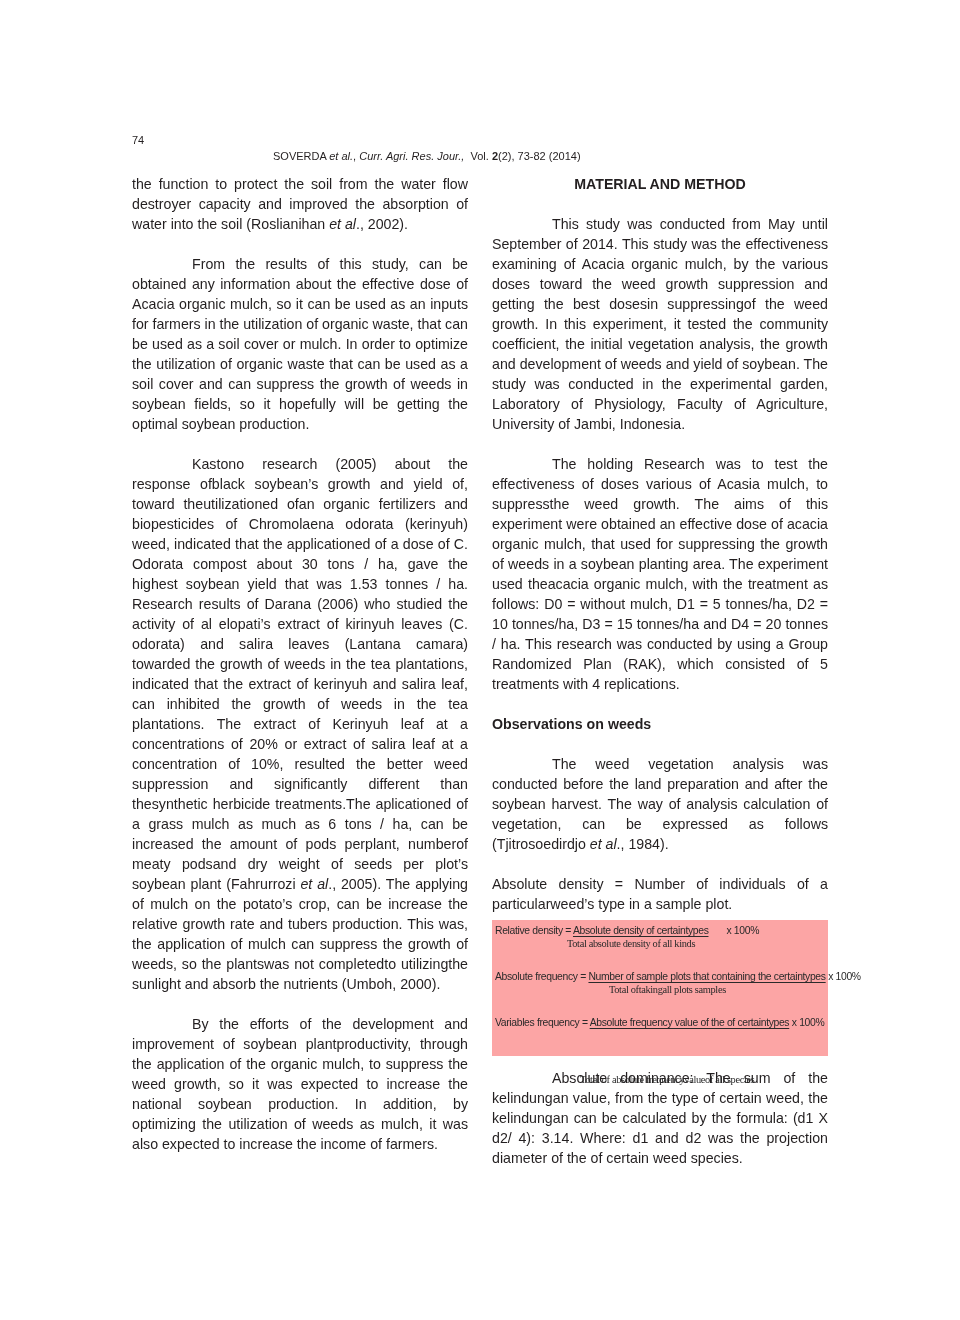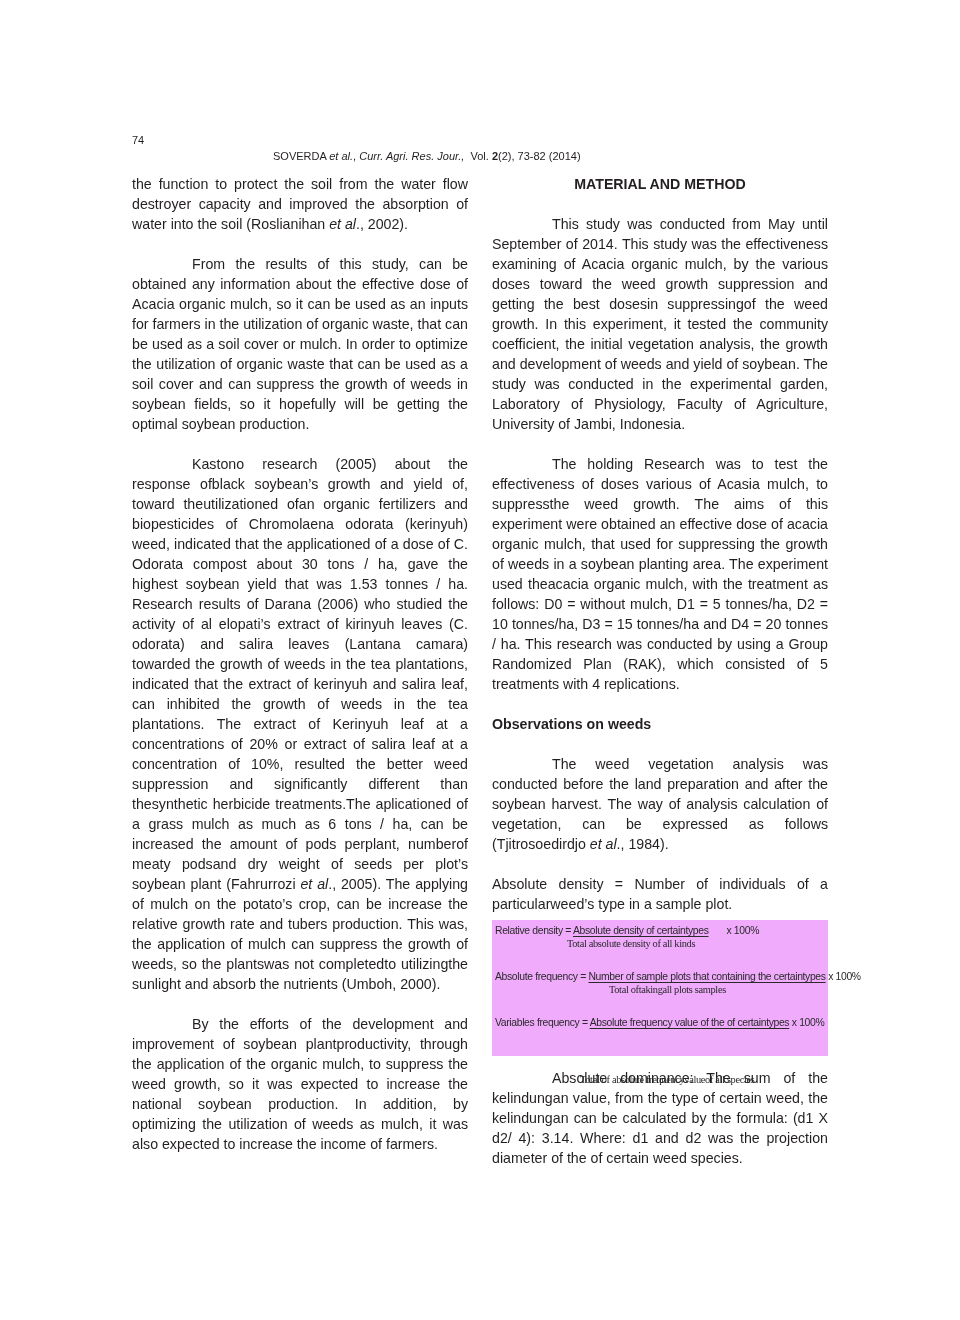--- a/index.html
+++ b/index.html
@@ -61,21 +61,21 @@
     }
     .subhead {
       font-weight: bold;
       text-align: left;
       margin: 0;
     }
     em { font-style: italic; }
     b { font-weight: bold; }
 
     .formula-box {
-      background: #f0abfc;
+      background: #fca5a5;
       width: 336px;
       height: 136px;
       margin: 6px 0 12px 0;
       box-sizing: border-box;
       padding: 4px 2px 0 3px;
       font-family: "Liberation Sans", sans-serif;
       font-size: 10.4px;
       letter-spacing: -0.35px;
       line-height: 13px;
       color: #2a2a2a;

